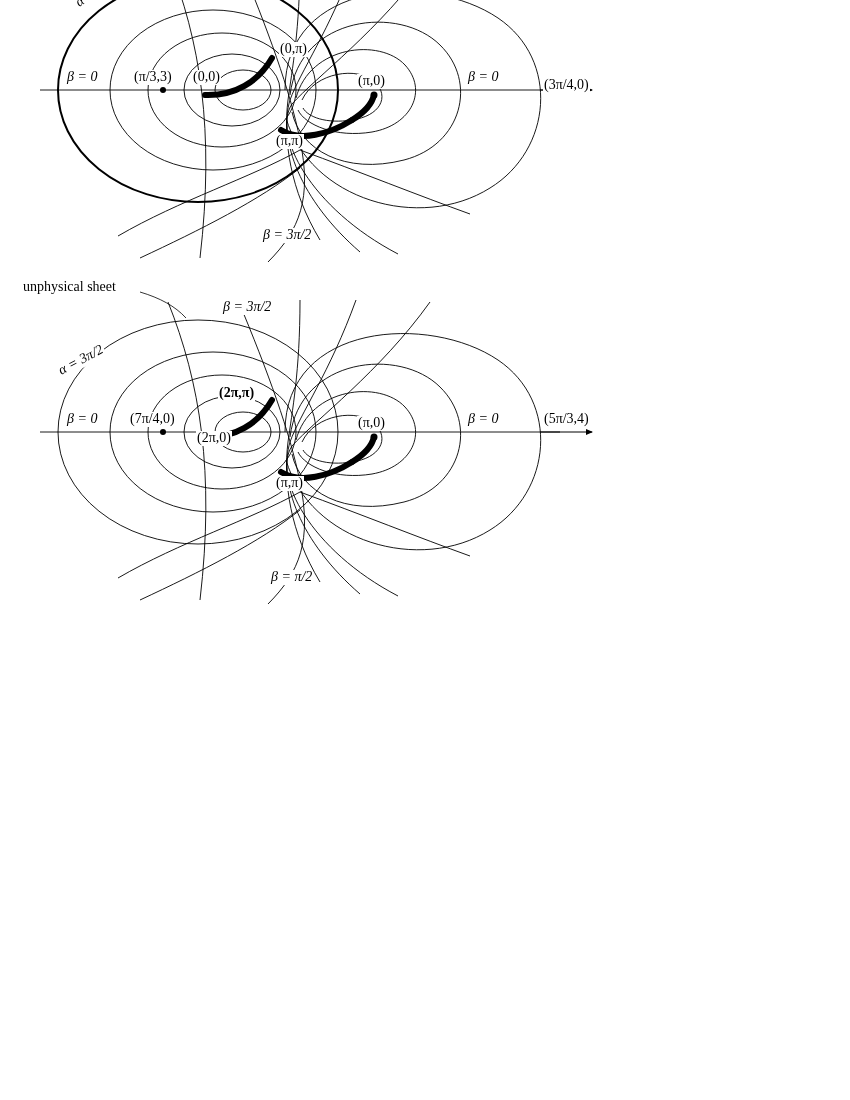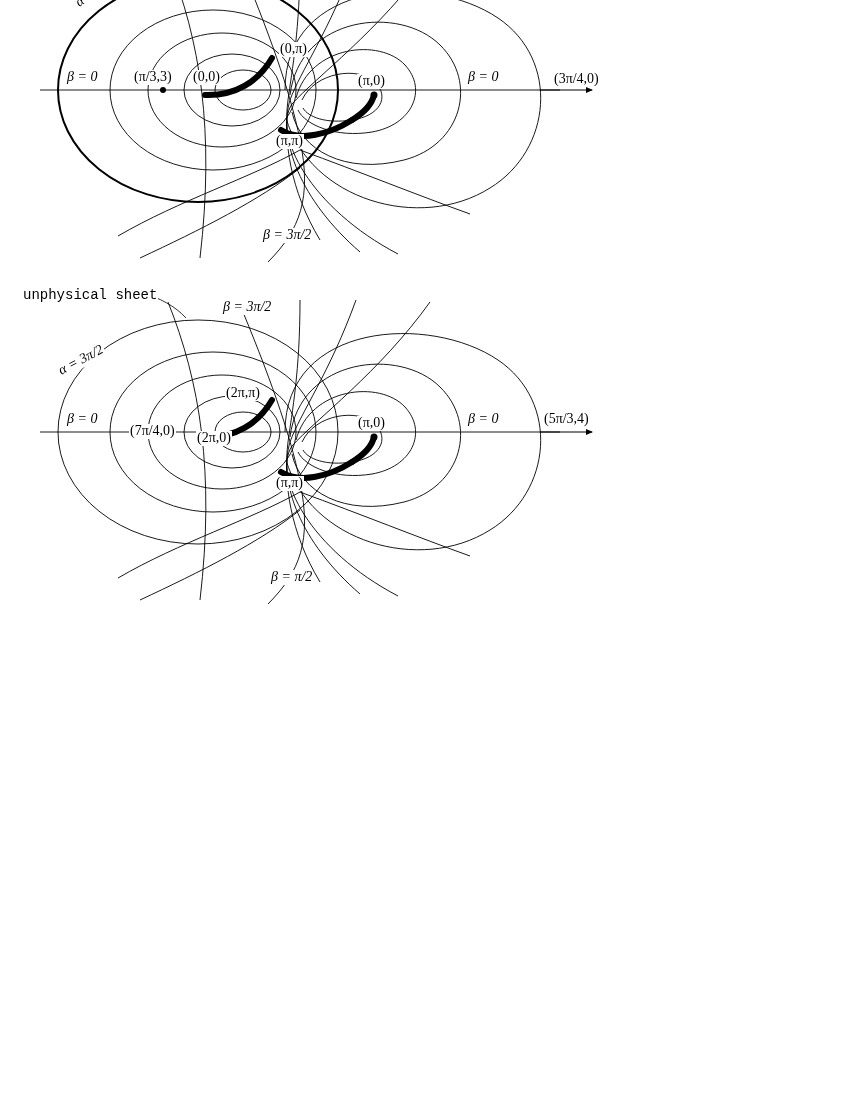--- a/index.html
+++ b/index.html
@@ -131,28 +131,28 @@
 
   <div class="lbl italic rot1 white-bg" style="left:80px; top:-4px;">α = π/2</div>
   <div class="lbl italic white-bg" style="left:66px; top:70px;">β = 0</div>
   <div class="lbl italic white-bg" style="left:467px; top:70px;">β = 0</div>
   <div class="lbl italic white-bg" style="left:262px; top:228px;">β = 3π/2</div>
   <div class="lbl white-bg" style="left:133px; top:70px;">(π/3,3)</div>
   <div class="lbl white-bg" style="left:192px; top:70px;">(0,0)</div>
   <div class="lbl white-bg" style="left:237px; top:42px;margin-left:42px;">(0,π)</div>
   <div class="lbl white-bg" style="left:357px; top:74px;">(π,0)</div>
   <div class="lbl white-bg" style="left:275px; top:134px;">(π,π)</div>
-  <div class="lbl white-bg" style="left:543px; top:72px;margin-left:10px;">(3π/4,0)</div>
+  <div class="lbl white-bg" style="left:543px; top:78px;">(3π/4,0)</div>
 
-  <div class="lbl white-bg" style="left:22px; top:288px;font-family:Liberation Mono, monospace;">unphysical sheet</div>
+  <div class="lbl white-bg" style="left:22px; top:280px;">unphysical sheet</div>
   <div class="lbl italic rot2 white-bg" style="left:62px; top:364px;">α = 3π/2</div>
   <div class="lbl italic white-bg" style="left:222px; top:300px;">β = 3π/2</div>
   <div class="lbl italic white-bg" style="left:66px; top:412px;">β = 0</div>
   <div class="lbl italic white-bg" style="left:467px; top:412px;">β = 0</div>
   <div class="lbl italic white-bg" style="left:270px; top:570px;">β = π/2</div>
-  <div class="lbl white-bg" style="left:129px; top:412px;margin-top:12px;">(7π/4,0)</div>
+  <div class="lbl white-bg" style="left:129px; top:412px;">(7π/4,0)</div>
   <div class="lbl white-bg" style="left:196px; top:431px;">(2π,0)</div>
-  <div class="lbl white-bg" style="left:225px; top:386px;">(2π,π)</div>
+  <div class="lbl white-bg" style="left:218px; top:386px;font-weight:bold;">(2π,π)</div>
   <div class="lbl white-bg" style="left:357px; top:416px;">(π,0)</div>
   <div class="lbl white-bg" style="left:275px; top:476px;">(π,π)</div>
   <div class="lbl white-bg" style="left:543px; top:412px;">(5π/3,4)</div>
 
 </div>
 
 </body></html>

